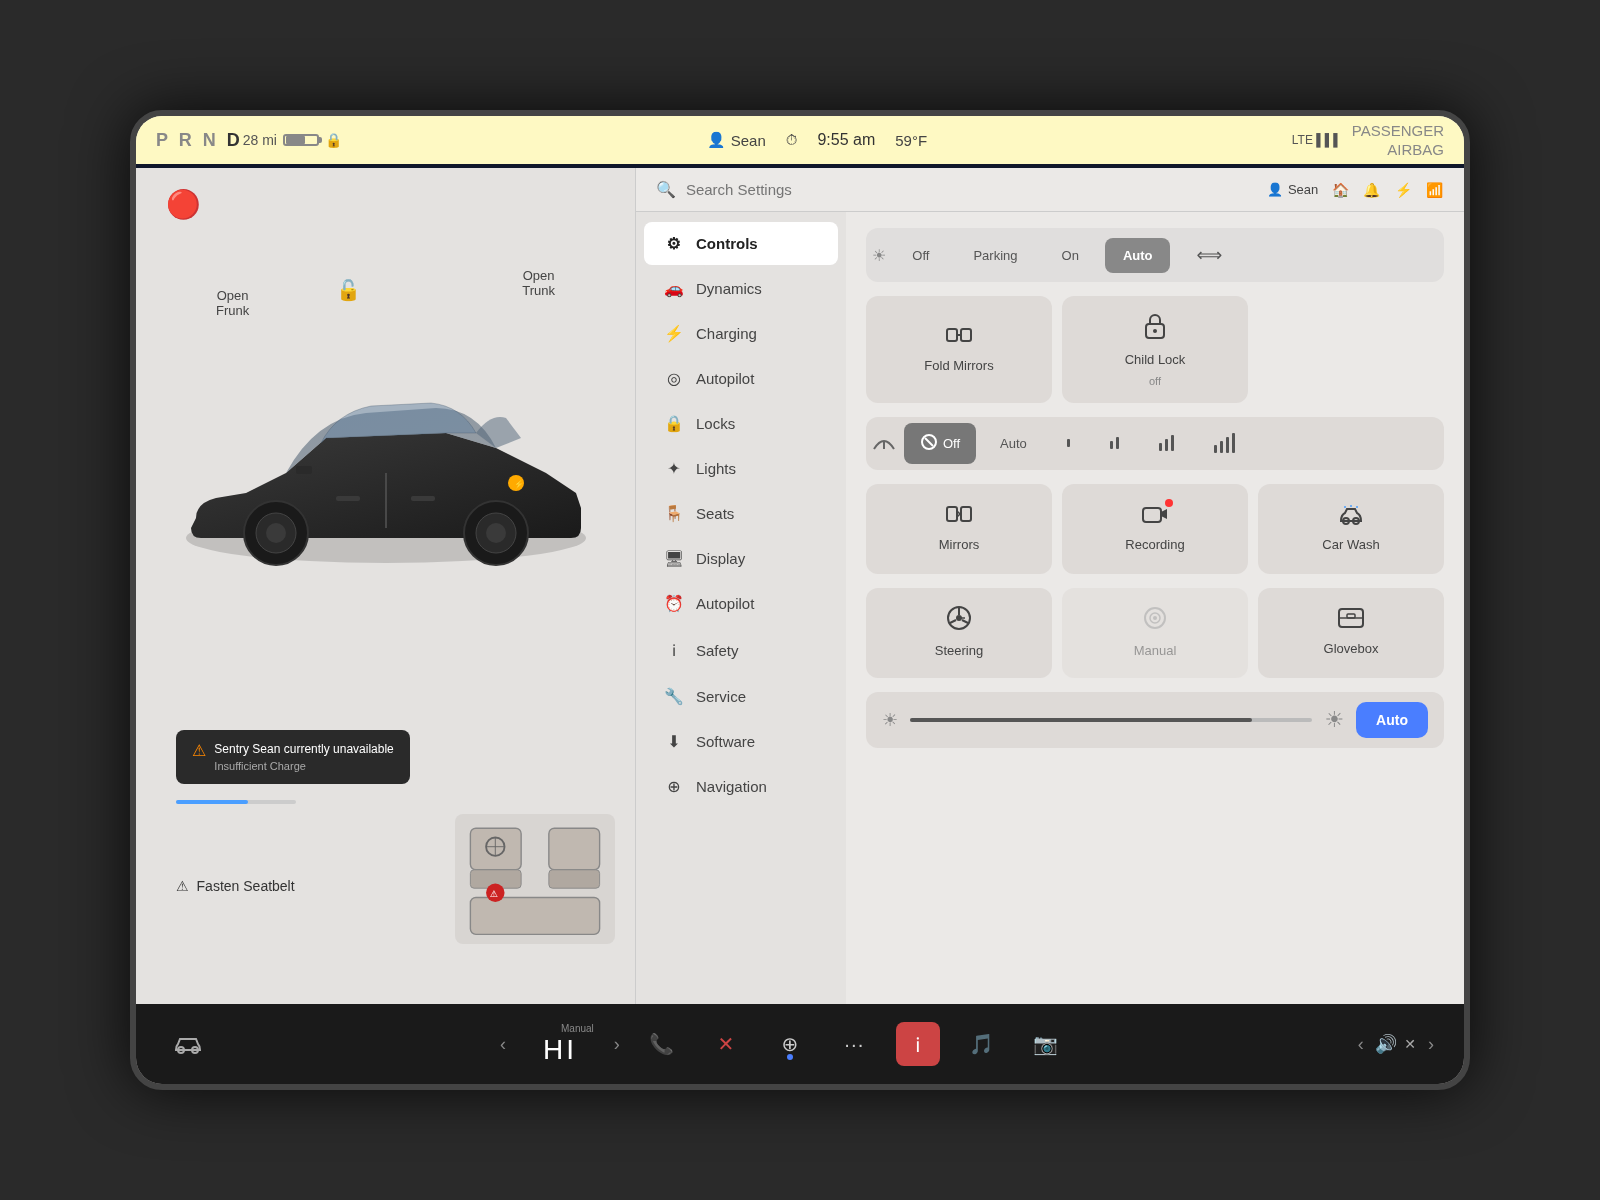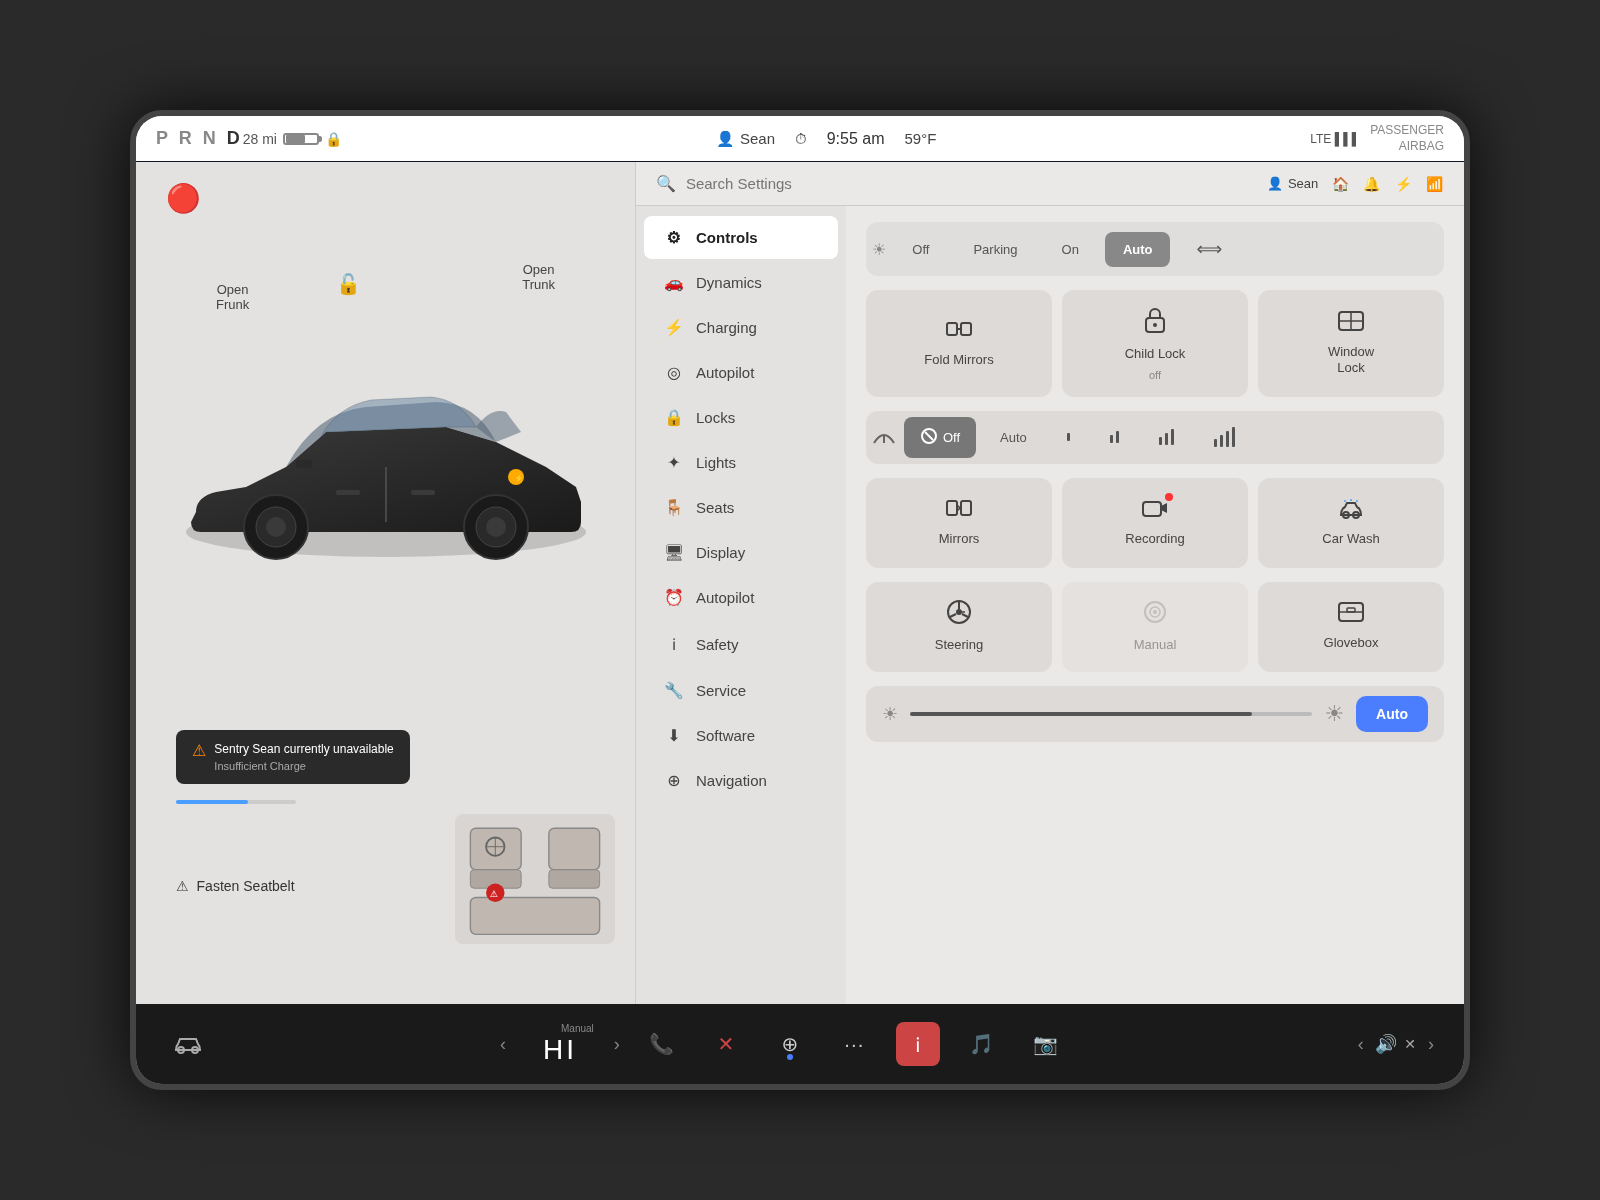--- a/index.html
+++ b/index.html
@@ -25,26 +25,26 @@
     }
     .screen-inner {
       width: 100%;
       height: 100%;
       background: #e8e6e4;
       display: flex;
       flex-direction: column;
     }
     
     .status-bar {
-      height: 46px;
-      background: #ffffff;
+      height: 52px;
+      background: #fef9c3;
       display: flex;
       align-items: center;
       padding: 0 20px;
-      border-bottom: 1px solid #0f172a;
+      border-bottom: 4px solid #0f172a;
       flex-shrink: 0;
     }
     .prnd {
       font-size: 18px;
       font-weight: 600;
       letter-spacing: 3px;
       color: #888;
     }
     .prnd span.active { color: #333; }
     .battery-info {
@@ -96,21 +96,21 @@
     .time { font-size: 16px; font-weight: 500; color: #333; }
     .temp { font-size: 15px; color: #444; }
     .status-right {
       display: flex;
       align-items: center;
       gap: 10px;
       font-size: 12px;
       color: #555;
     }
     .passenger-airbag {
-      font-size: 12px;
+      font-size: 15px;
       color: #888;
       text-align: right;
       line-height: 1.3;
     }
     
     .main-content {
       flex: 1;
       display: flex;
       overflow: hidden;
     }
@@ -681,30 +681,20 @@
               <button class="ctrl-btn">
                 <span class="ctrl-icon">
                   <svg width="24" height="28" viewBox="0 0 24 28">
                       <rect x="3" y="12" width="18" height="14" rx="3" fill="none" stroke="#444" stroke-width="2"></rect>
                       <path d="M7 12V8a5 5 0 0 1 10 0v4" fill="none" stroke="#444" stroke-width="2"></path>
                       <circle cx="12" cy="19" r="2" fill="#444"></circle>
                     </svg>
                 </span>
                 <span class="ctrl-label">Child Lock</span>
                 <span class="ctrl-sub">off</span>
-              </button>
-              <button class="ctrl-btn">
-                <span class="ctrl-icon">
-                  <svg width="28" height="22" viewBox="0 0 28 22">
-                      <rect x="2" y="2" width="24" height="18" rx="3" fill="none" stroke="#444" stroke-width="2"></rect>
-                      <line x1="14" y1="2" x2="14" y2="20" stroke="#444" stroke-width="1.5"></line>
-                      <line x1="2" y1="11" x2="26" y2="11" stroke="#444" stroke-width="1.5"></line>
-                    </svg>
-                </span>
-                <span class="ctrl-label">Window<br>Lock</span>
               </button>
             </div>
 
             <div class="wiper-row">
               <span style="font-size:18px;color:#666;">
                 <svg width="24" height="20" viewBox="0 0 24 20">
                     <path d="M2 18 Q12 2 22 18" fill="none" stroke="#666" stroke-width="2"></path>
                     <line x1="12" y1="18" x2="12" y2="10" stroke="#666" stroke-width="2"></line>
                   </svg>
               </span>

